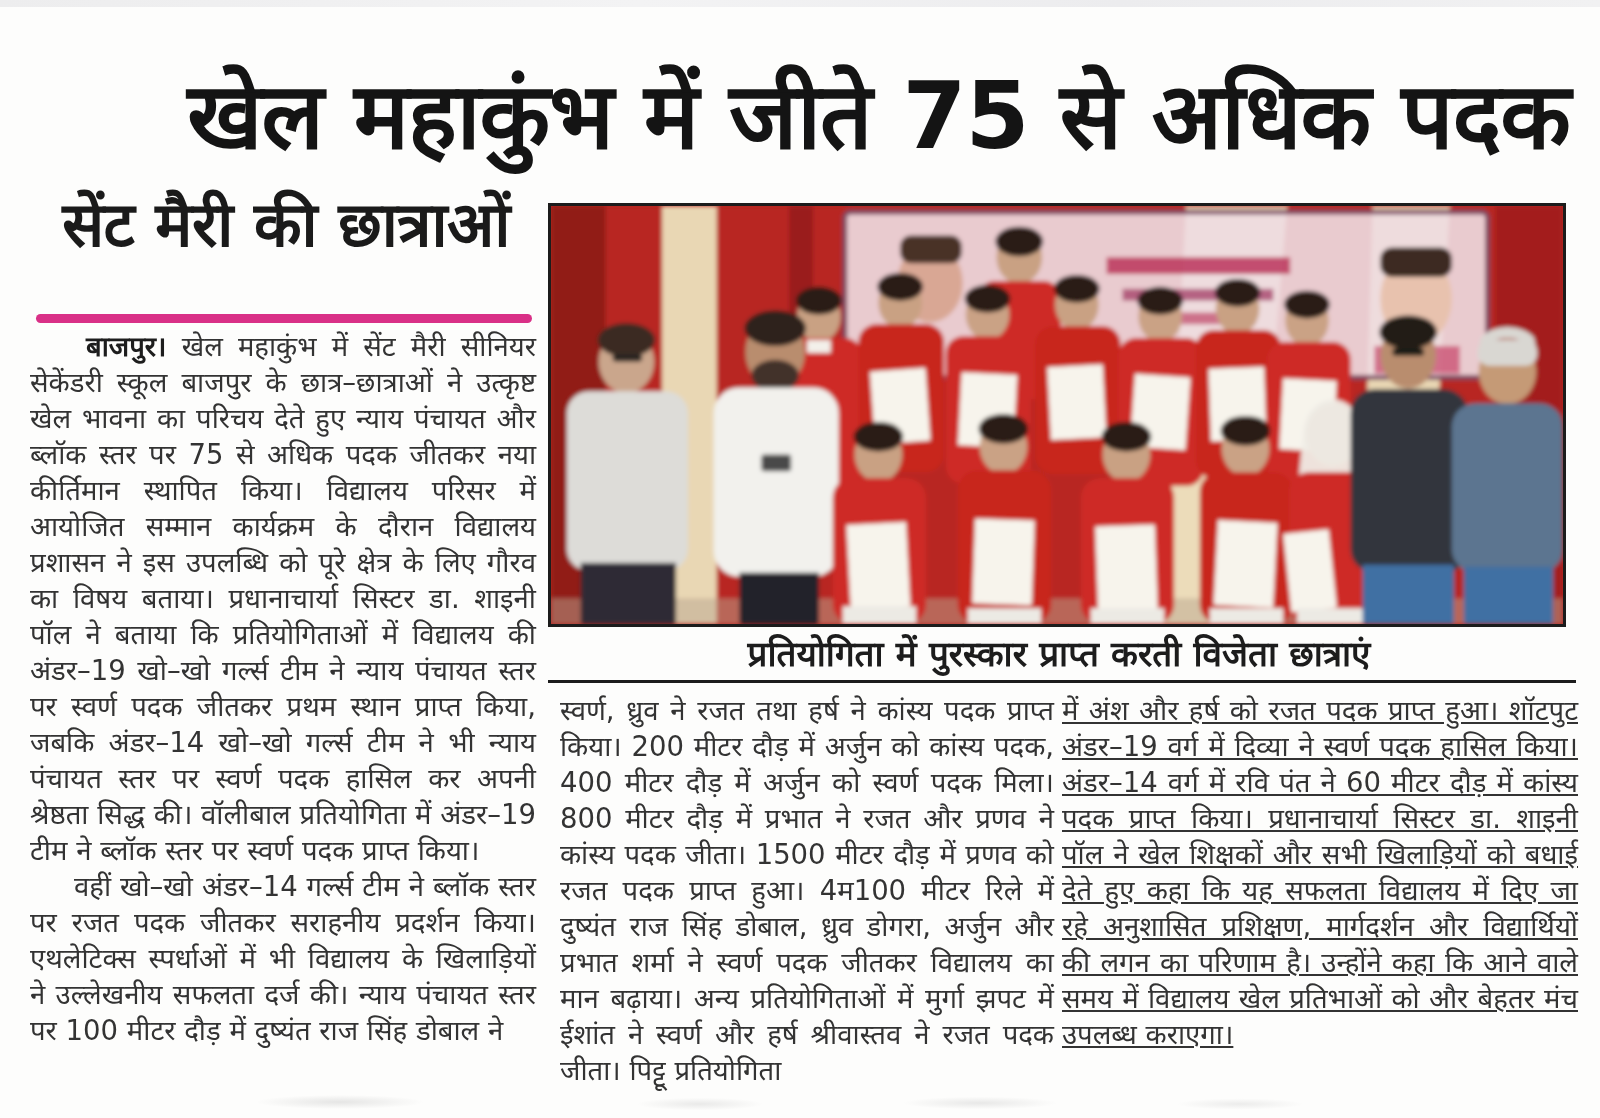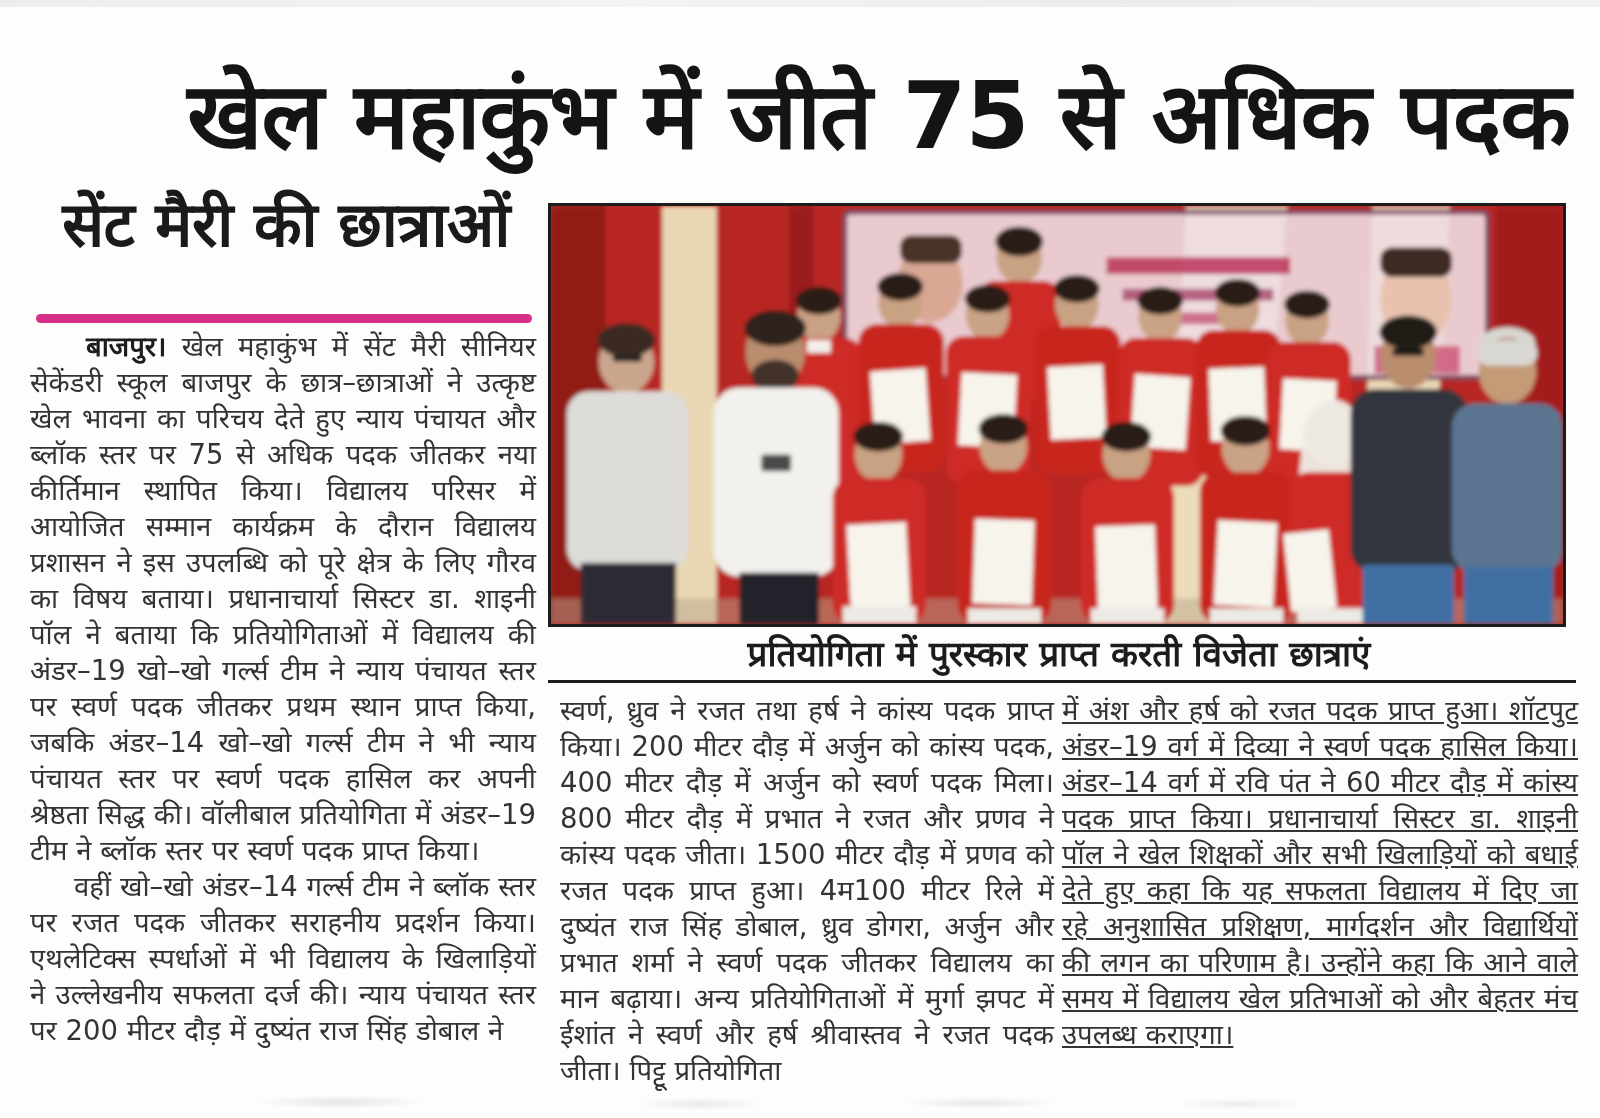--- a/index.html
+++ b/index.html
@@ -78,21 +78,21 @@
   <h1 class="headline">खेल महाकुंभ में जीते 75 से अधिक पदक</h1>
 
   <div class="subheadline">
     <div>सेंट मैरी की छात्राओं</div>
   </div>
 
   <div class="accent-bar" id="accent-bar" style="background: rgb(217, 48, 135);"></div>
 
   <div class="col col-left">
     <p class="p1"><span class="dateline">बाजपुर।</span> <span>खेल महाकुंभ में सेंट मैरी सीनियर सेकेंडरी स्कूल बाजपुर के छात्र–छात्राओं ने उत्कृष्ट खेल भावना का परिचय देते हुए न्याय पंचायत और ब्लॉक स्तर पर 75 से अधिक पदक जीतकर नया कीर्तिमान स्थापित किया। विद्यालय परिसर में आयोजित सम्मान कार्यक्रम के दौरान विद्यालय प्रशासन ने इस उपलब्धि को पूरे क्षेत्र के लिए गौरव का विषय बताया। प्रधानाचार्या सिस्टर डा. शाइनी पॉल ने बताया कि प्रतियोगिताओं में विद्यालय की अंडर–19 खो–खो गर्ल्स टीम ने न्याय पंचायत स्तर पर स्वर्ण पदक जीतकर प्रथम स्थान प्राप्त किया, जबकि अंडर–14 खो–खो गर्ल्स टीम ने भी न्याय पंचायत स्तर पर स्वर्ण पदक हासिल कर अपनी श्रेष्ठता सिद्ध की। वॉलीबाल प्रतियोगिता में अंडर–19 टीम ने ब्लॉक स्तर पर स्वर्ण पदक प्राप्त किया।</span></p>
-    <p class="p2">वहीं खो–खो अंडर–14 गर्ल्स टीम ने ब्लॉक स्तर पर रजत पदक जीतकर सराहनीय प्रदर्शन किया। एथलेटिक्स स्पर्धाओं में भी विद्यालय के खिलाड़ियों ने उल्लेखनीय सफलता दर्ज की। न्याय पंचायत स्तर पर 200 मीटर दौड़ में दुष्यंत राज सिंह डोबाल ने</p>
+    <p class="p2">वहीं खो–खो अंडर–14 गर्ल्स टीम ने ब्लॉक स्तर पर रजत पदक जीतकर सराहनीय प्रदर्शन किया। एथलेटिक्स स्पर्धाओं में भी विद्यालय के खिलाड़ियों ने उल्लेखनीय सफलता दर्ज की। न्याय पंचायत स्तर पर 100 मीटर दौड़ में दुष्यंत राज सिंह डोबाल ने</p>
   </div>
 
   <figure class="photo">
     <svg viewBox="0 0 1020 424" preserveAspectRatio="none">
       <defs>
         <filter id="soft" x="-5%" y="-5%" width="110%" height="110%">
           <feGaussianBlur stdDeviation="2.2"></feGaussianBlur>
         </filter>
       </defs>
       <g filter="url(#soft)">

